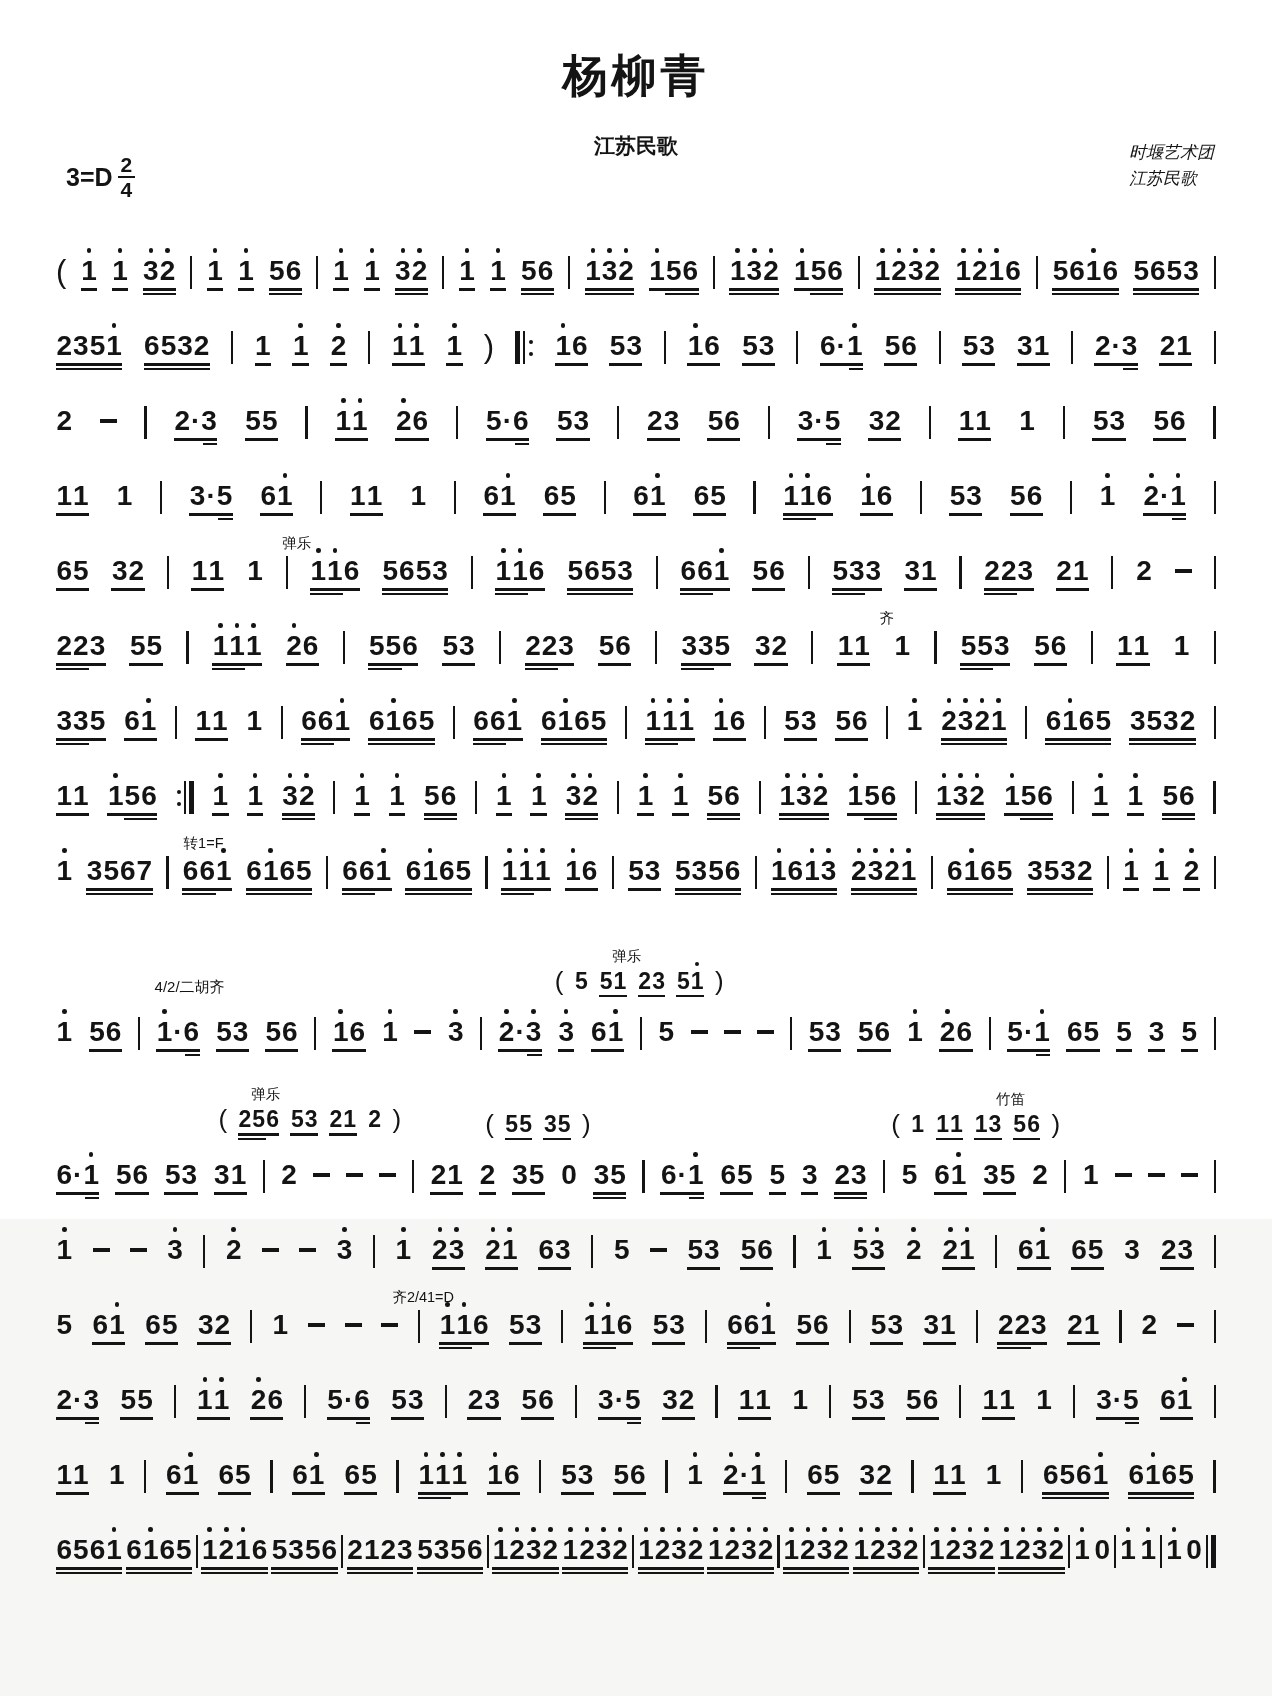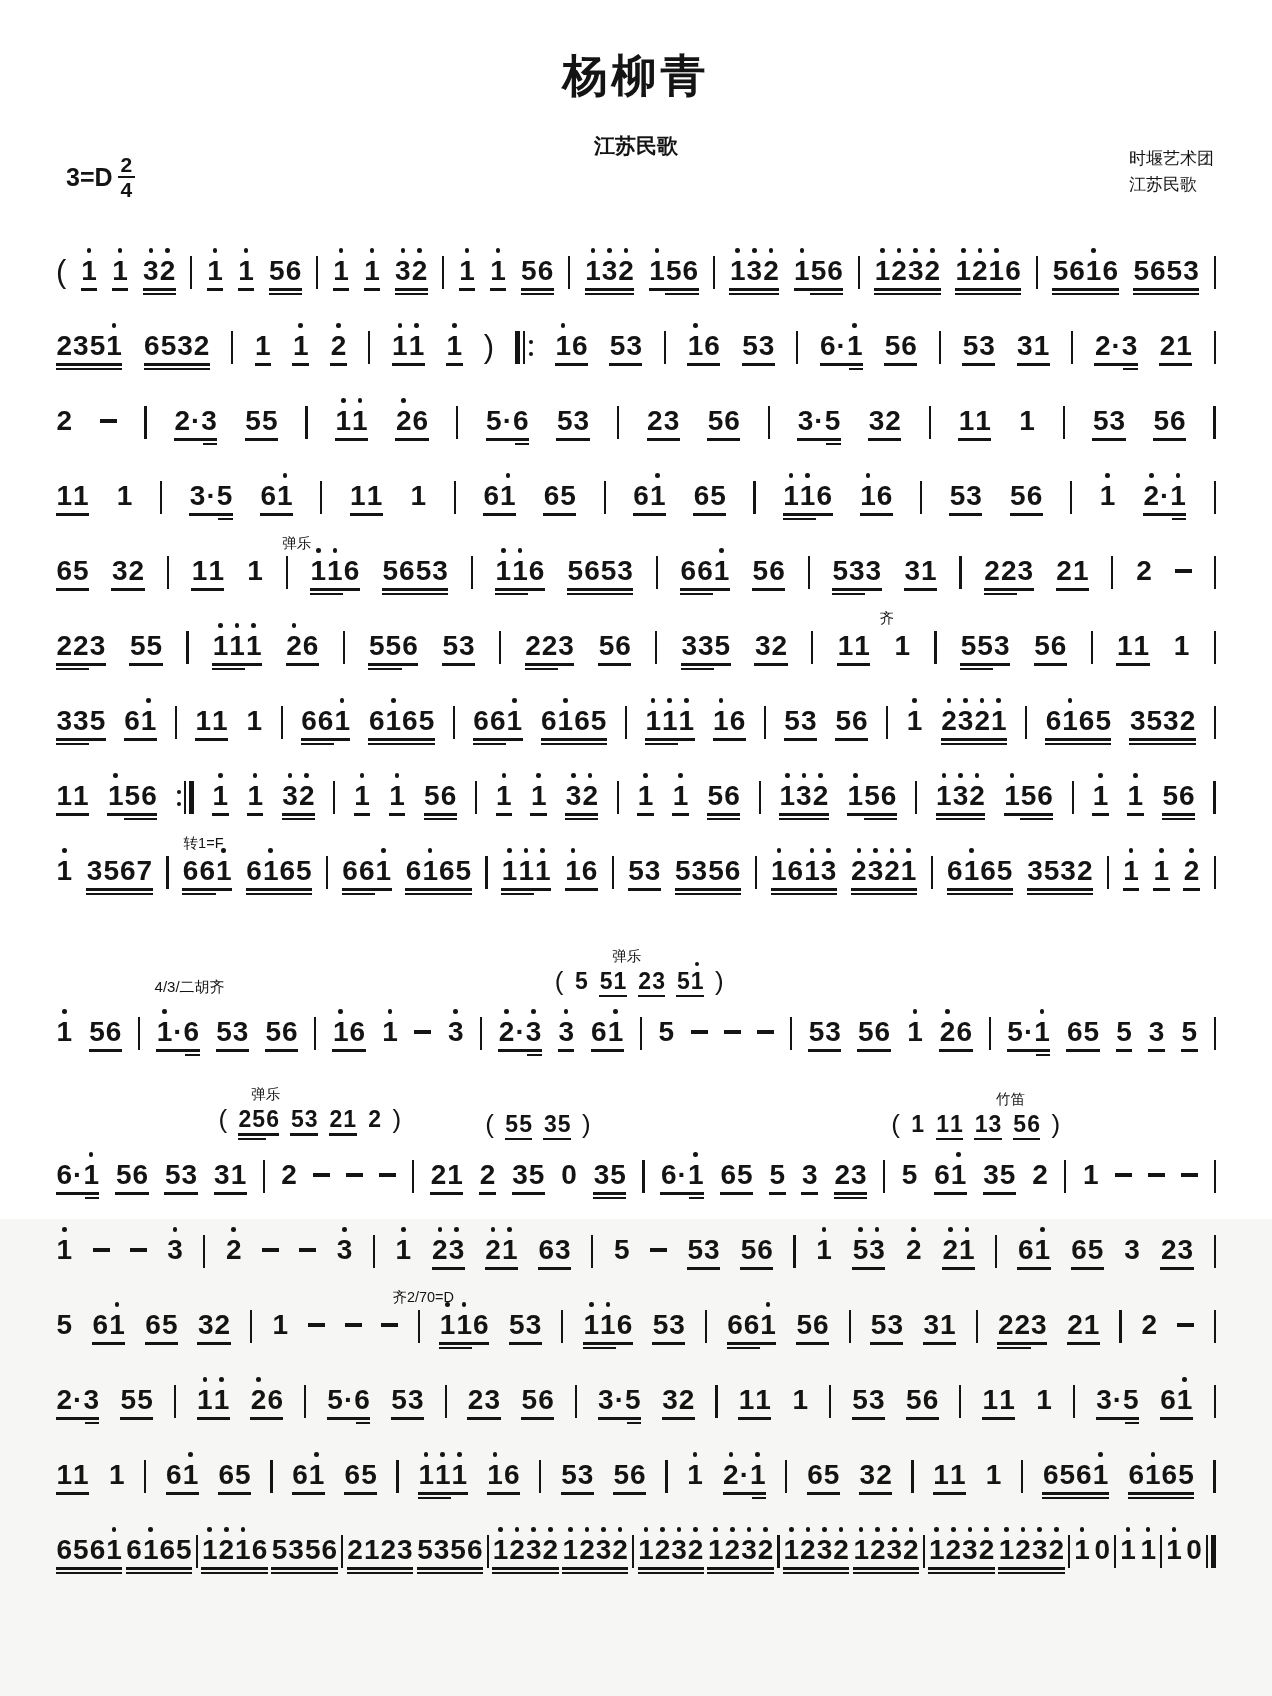--- a/index.html
+++ b/index.html
@@ -5,21 +5,21 @@
   html,body{margin:0;padding:0;background:#f6f6f4;}
   body{width:1272px;height:1696px;overflow:hidden;font-family:"Liberation Sans",sans-serif;color:#141414;}
   .sheet{width:1272px;height:1219px;background:#ffffff;box-sizing:border-box;padding:32px 56px 0 56px;}
   .title{text-align:center;font-size:45px;font-weight:bold;letter-spacing:4px;margin-top:14px;}
   .meta-row{position:relative;height:84px;margin-top:6px;}
   .key-sig{position:absolute;left:10px;top:22px;font-size:25px;font-weight:bold;display:flex;align-items:center;gap:5px;}
   .frac{display:inline-flex;flex-direction:column;align-items:center;line-height:1;font-size:21px;font-weight:bold;}
   .frac .num{padding:0 3px 1px 3px;border-bottom:2.5px solid #141414;}
   .frac .den{padding-top:1px;}
   .subtitle{text-align:center;font-size:21px;margin-top:26px;font-weight:bold;}
-  .credits{position:absolute;right:2px;top:14px;font-size:17px;line-height:1.55;text-align:left;}
+  .credits{position:absolute;right:2px;top:8px;font-size:17px;line-height:1.55;text-align:left;font-style:italic;}
   #music{margin-top:24px;}
   .line{position:relative;display:flex;justify-content:space-between;align-items:flex-start;height:75px;padding-top:16px;box-sizing:border-box;}
   .grp{display:flex;flex-direction:column;}
   .chars{display:flex;align-items:flex-start;}
   .ch{position:relative;font-weight:bold;font-size:28px;line-height:30px;padding:0 0.5px;}
   .ch .odot{position:absolute;top:-8px;left:50%;margin-left:-2.3px;width:4.6px;height:4.6px;background:#141414;border-radius:50%;}
   .beams{display:flex;flex-direction:column;gap:2.2px;margin-top:2px;}
   .beam{height:2.6px;background:#141414;width:100%;}
   .beam.pl{align-self:flex-start;}
   .beam.pr{align-self:flex-end;}
@@ -1613,21 +1613,21 @@
             <span class="ch">2<i class="odot"></i></span>
           </div>
           <div class="beams">
             <div class="beam"></div>
           </div>
         </div>
         <div class="bar"></div>
       </div>
       <div class="prerow" style="height: 86px;">
         <div class="pre-item" style="left: 8.5%;">
-          <div class="pretext">4/3/二胡齐</div>
+          <div class="pretext">4/2/二胡齐</div>
         </div>
         <div class="pre-item" style="left: 43%;">
           <div class="prelabel" style="margin-left: 34%;">弹乐</div>
           <div class="mrow small">
             <span class="paren">(</span>
             <div class="grp">
               <div class="chars">
                 <span class="ch">5</span>
               </div>
             </div>
@@ -2271,21 +2271,21 @@
             <span class="ch">2</span>
             <span class="ch">3</span>
           </div>
           <div class="beams">
             <div class="beam"></div>
           </div>
         </div>
         <div class="bar"></div>
       </div>
       <div class="line">
-        <div class="ann" style="left: 29%; top: -6px;">齐2/70=D</div>
+        <div class="ann" style="left: 29%; top: -6px;">齐2/41=D</div>
         <div class="grp">
           <div class="chars">
             <span class="ch">5</span>
           </div>
         </div>
         <div class="grp">
           <div class="chars">
             <span class="ch">6</span>
             <span class="ch">1<i class="odot"></i></span>
           </div>

